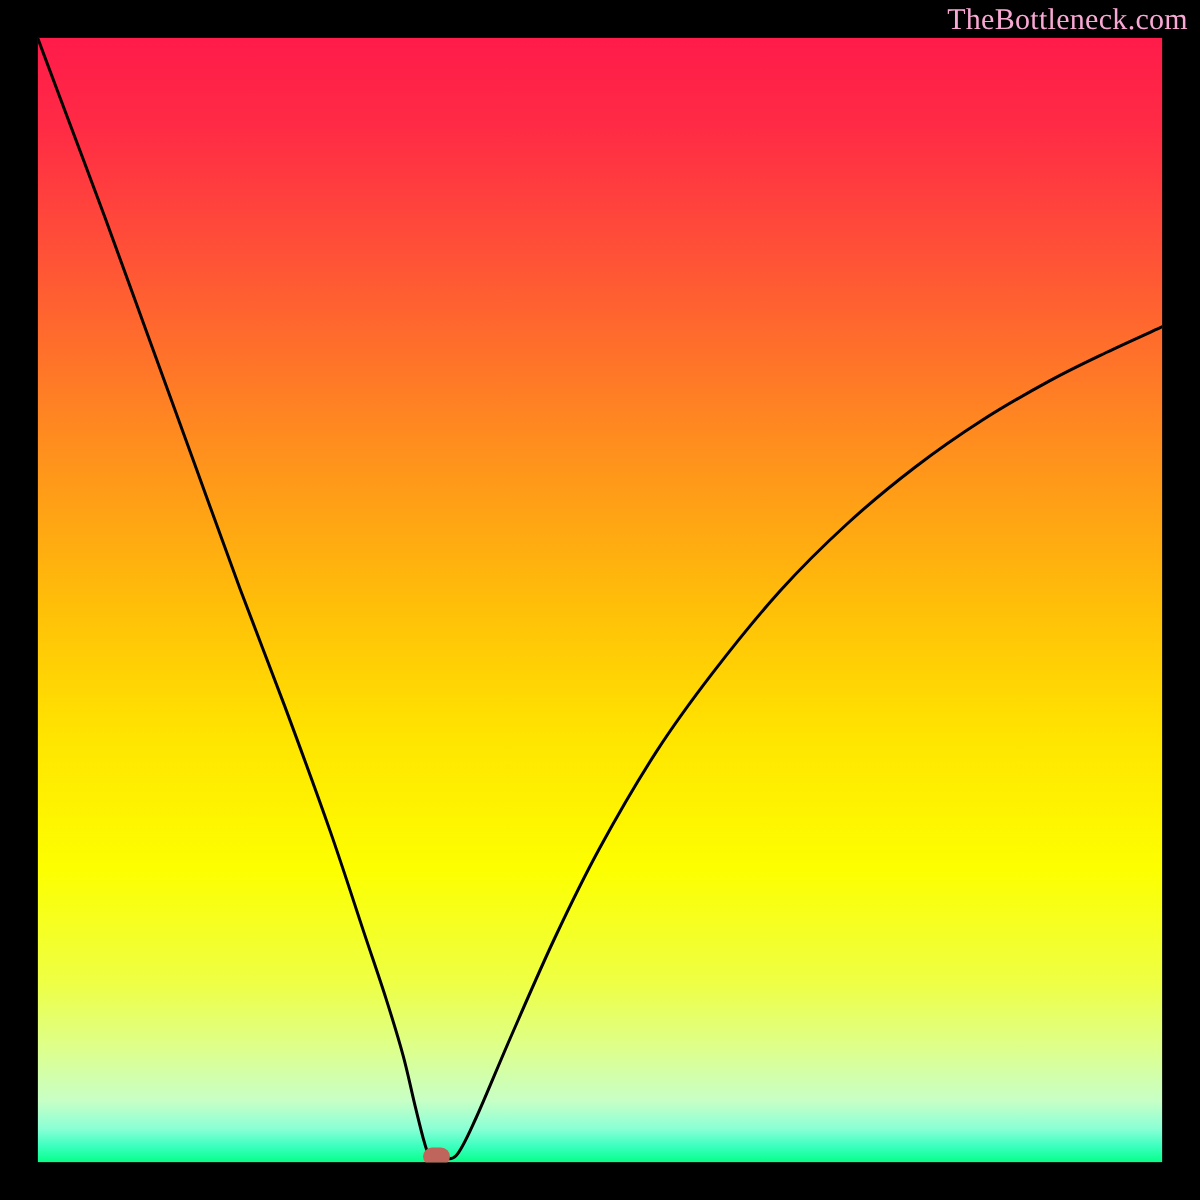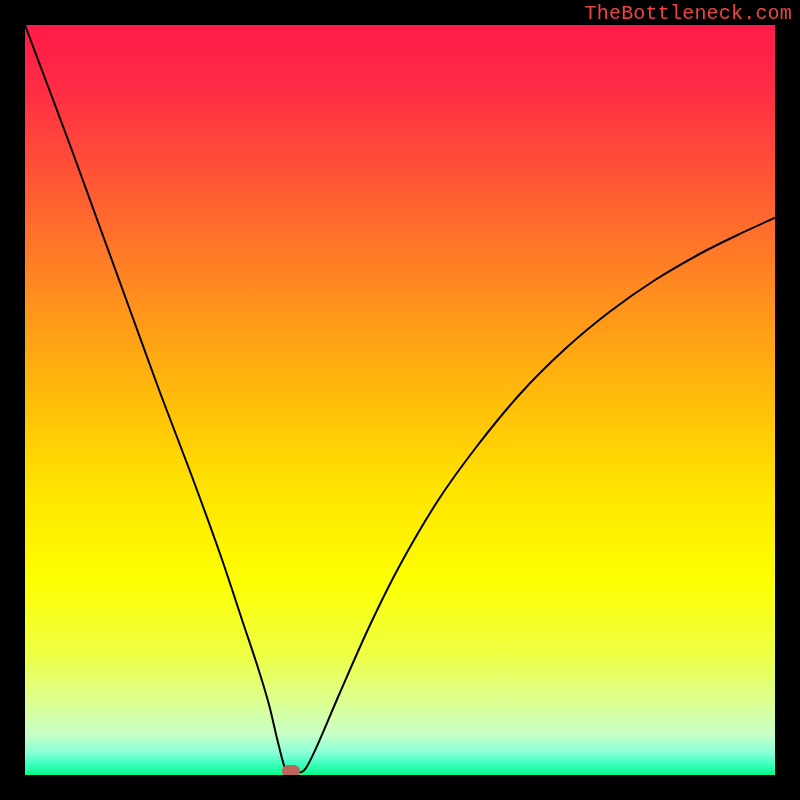--- a/index.html
+++ b/index.html
@@ -49,23 +49,23 @@
     position: absolute;
     width: 18px;
     height: 12px;
     border-radius: 6px;
     transform: translate(-50%, -50%);
   }
   .watermark {
     position: absolute;
     top: 2px;
     right: 8px;
-    font-family: Liberation Mono, monospace;
+    font-family: Liberation Serif, serif;
     font-size: 20px;
-    color: #ef4444;
+    color: #f9a8d4;
     letter-spacing: 0.2px;
   }
 </style>
 </head>
 <body>
 
 <div class="frame">
   <div class="plot-area">
     <svg class="gradient-bg" viewBox="0 0 750 750" preserveAspectRatio="none">
       <defs>

